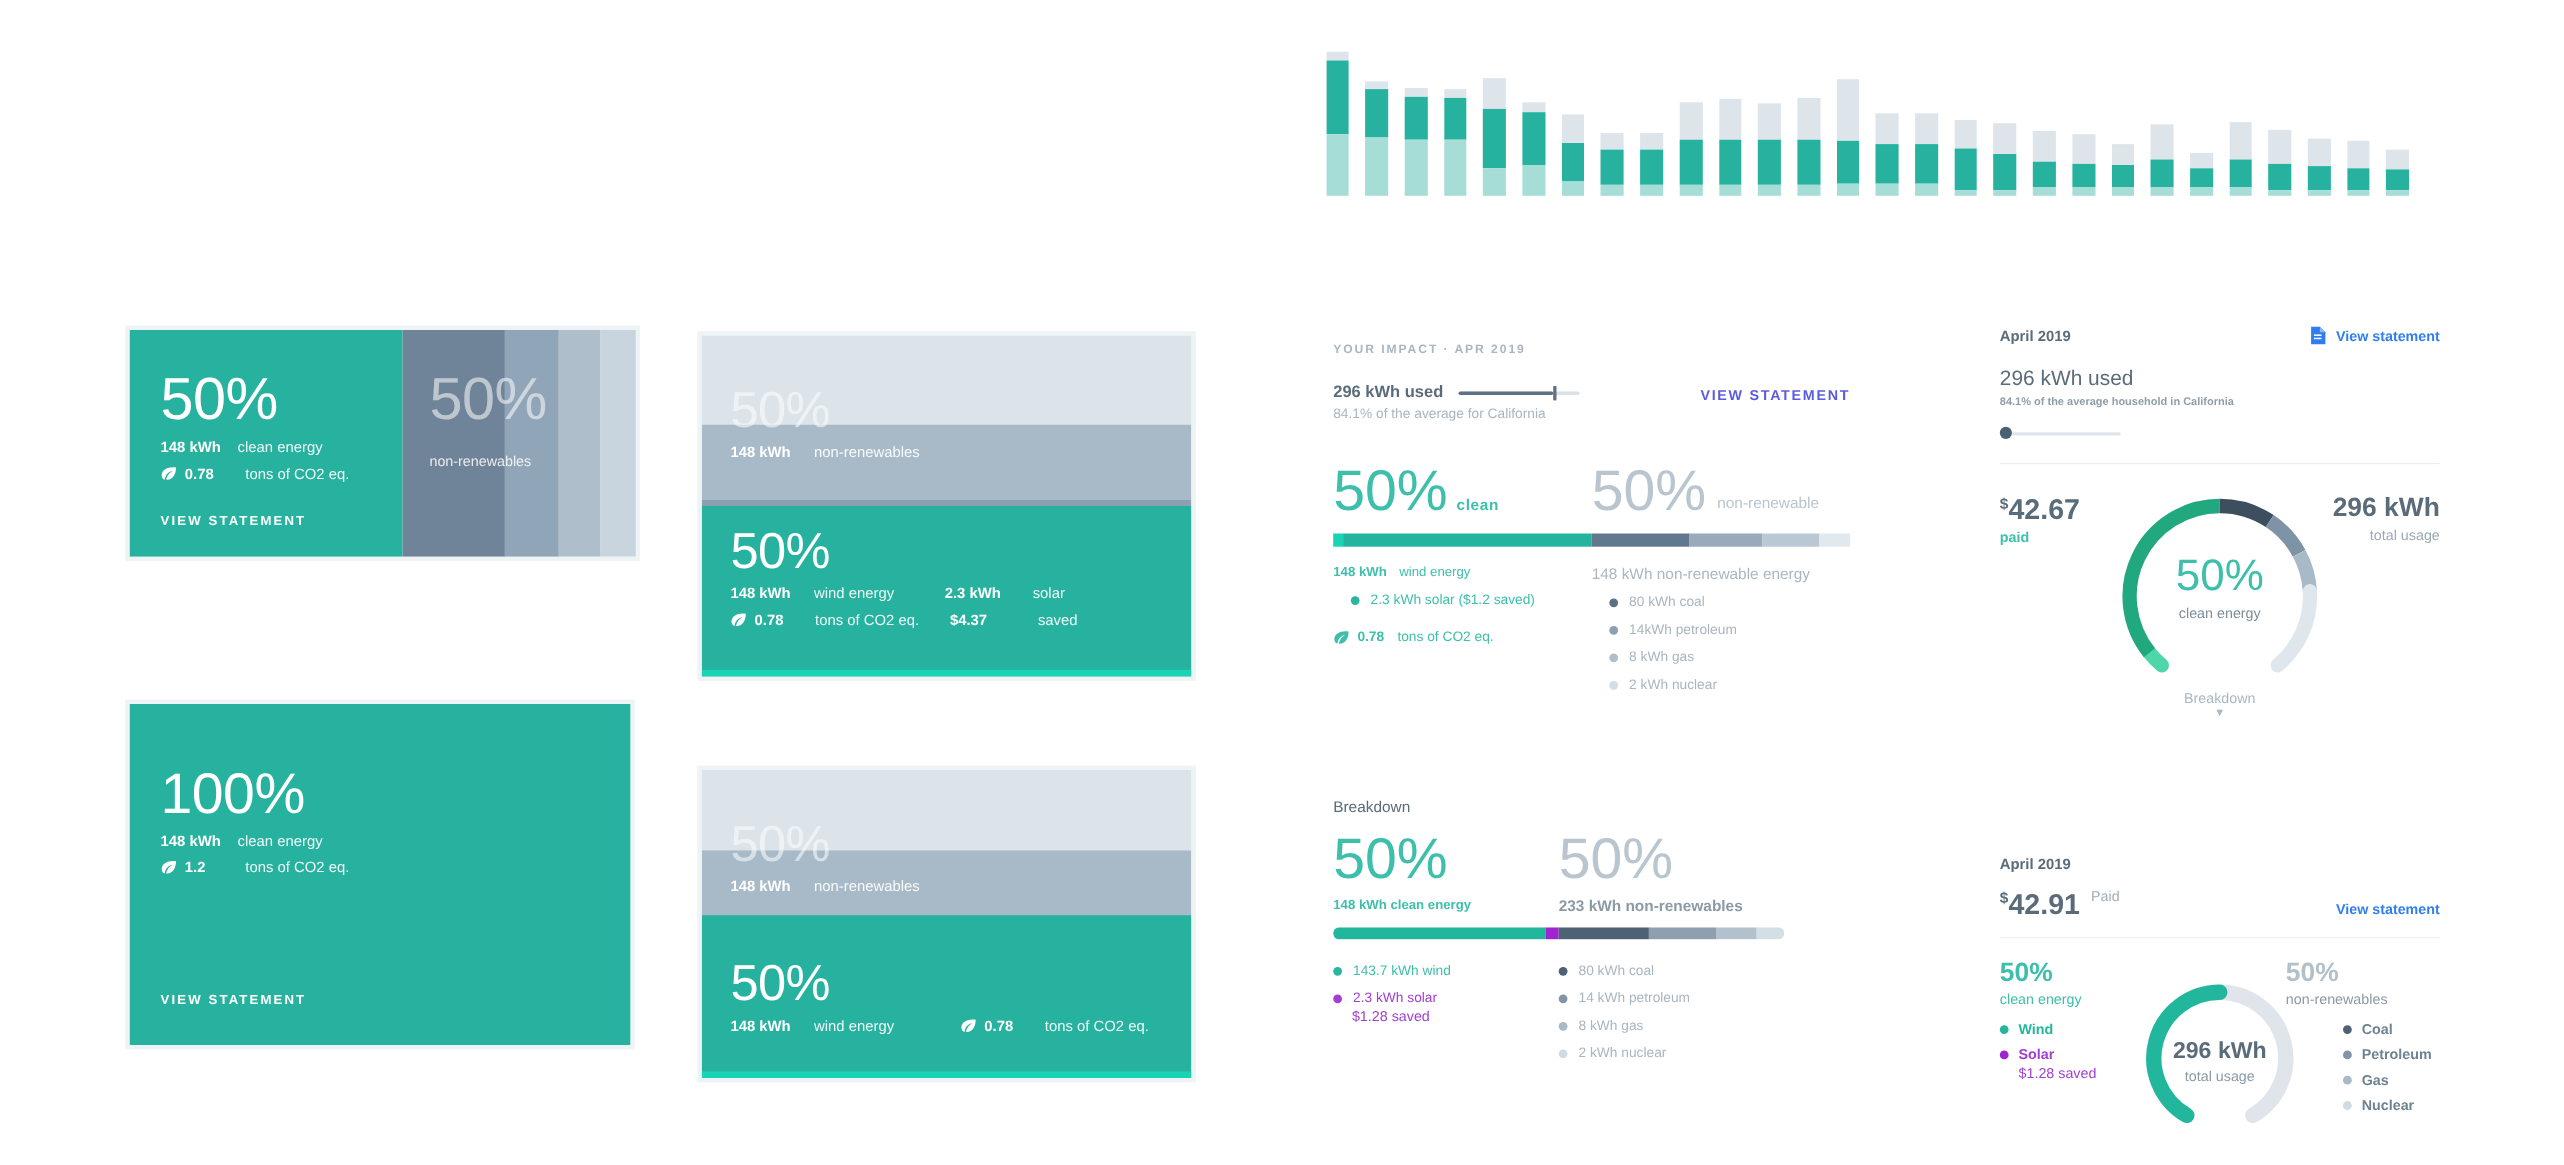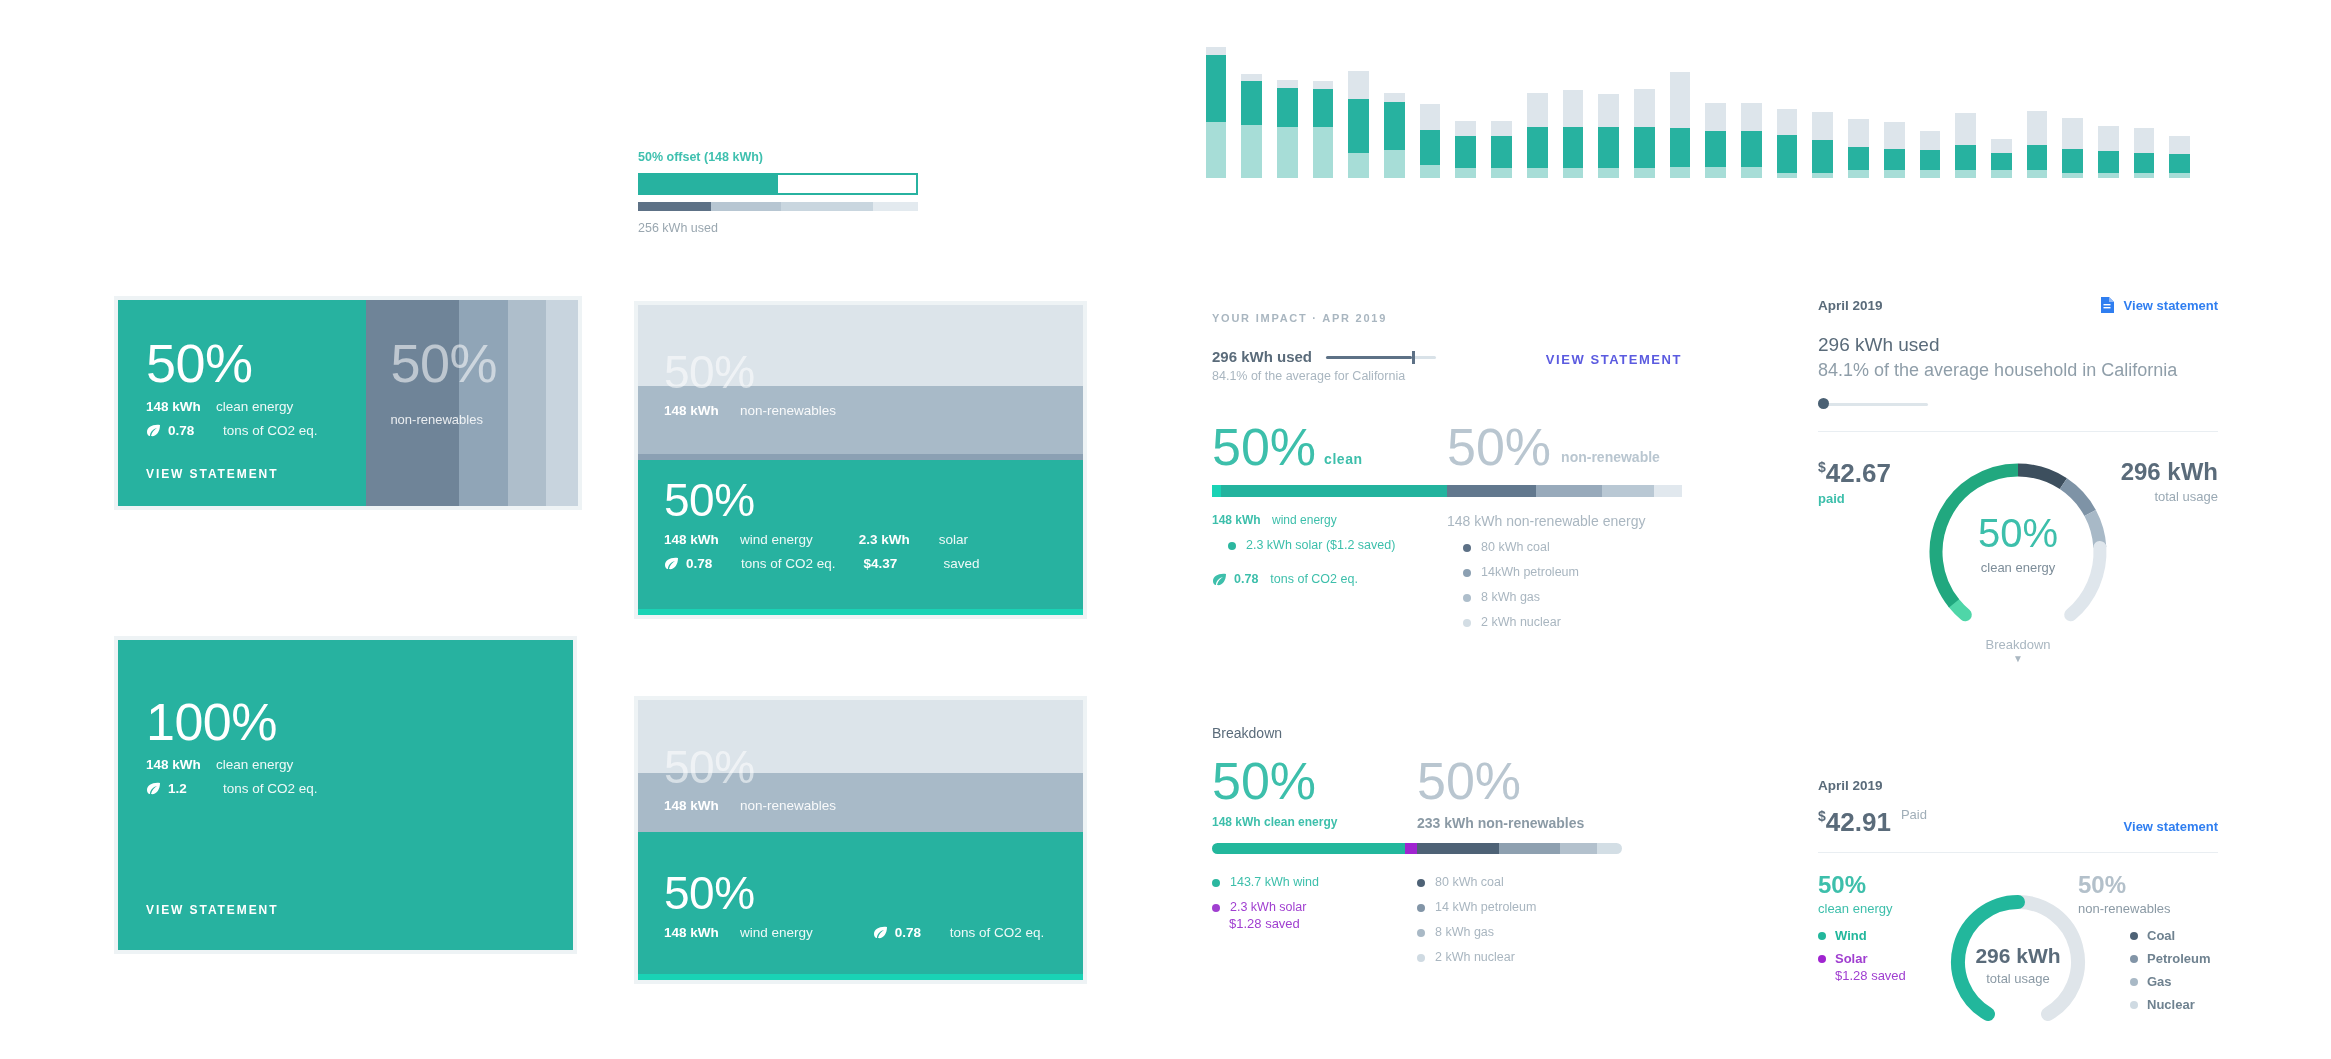--- a/index.html
+++ b/index.html
@@ -60,21 +60,21 @@
   .mini-slider{position:relative;width:110px;height:14px;margin-left:14px;}
   .mini-track{position:absolute;left:0;right:0;top:6px;height:3px;background:#d9e2e8;border-radius:2px;}
   .mini-done{position:absolute;left:0;top:6px;height:3px;background:#5d7186;border-radius:2px;}
   .mini-knob{position:absolute;top:1px;width:3px;height:13px;background:#5d7186;}
   .avg-line{font-size:12.5px;color:#a9b6c0;margin-top:4px;}
   .vstate-blue{font-size:13px;font-weight:700;color:#5b5be0;letter-spacing:.12em;}
 
   .pct-big-teal{font-size:52px;font-weight:300;color:#3dbfab;line-height:1;}
   .pct-big-grey{font-size:52px;font-weight:300;color:#b9c6d0;line-height:1;}
   .pct-suffix{font-size:14px;font-weight:700;color:#3dbfab;margin-left:8px;letter-spacing:.04em;}
-  .pct-suffix-grey{font-size:14px;font-weight:700;color:#b9c6d0;margin-left:10px;}
+  .pct-suffix-grey{font-size:14px;font-weight:400;color:#b9c6d0;margin-left:10px;}
 
   .mixbar{display:flex;height:12px;width:100%;}
   .mixbar.rounded{border-radius:6px;overflow:hidden;}
   .mixbar i{display:block;height:100%;}
 
   .legend-title-teal{font-size:12px;color:#3dbfab;}
   .legend-title-teal b{font-weight:700;}
   .legend-title-grey{font-size:14px;color:#aab7c1;}
 
   .li{display:flex;align-items:flex-start;font-size:12.5px;margin-top:11px;}
@@ -85,21 +85,21 @@
 
   .sect-title{font-size:14px;color:#5a6b7a;font-weight:400;}
 
   
   .wcard{position:absolute;background:#fff;}
   .hr{height:1px;background:#e9eef2;}
   .doc-ico{width:15px;height:18px;margin-right:9px;}
   .vs-blue{font-size:13px;font-weight:700;color:#2f7ef0;}
   .month{font-size:13.5px;font-weight:700;color:#5a6b7a;}
   .used-big{font-size:19px;color:#5a6b7a;font-weight:400;}
-  .used-sub{font-size:18px;color:#8f9ea9;margin-top:4px;}
+  .used-sub{font-size:10px;color:#8f9ea9;margin-top:4px;font-weight:bold;}
 
   .sl2{position:relative;width:110px;height:14px;}
   .sl2 .t{position:absolute;left:0;right:0;top:6px;height:3px;background:#dde5ea;border-radius:2px;}
   .sl2 .d{position:absolute;left:0;top:6px;height:3px;background:#5d7186;border-radius:2px;}
   .sl2 .k{position:absolute;top:1px;width:11px;height:11px;border-radius:50%;background:#4a6073;}
 
   .money{font-size:26px;font-weight:700;color:#5a6b7a;}
   .money .cur{font-size:14px;vertical-align:super;font-weight:700;}
   .money-paid{font-size:13px;color:#3dbfab;font-weight:700;margin-top:2px;}
   .kwh-big{font-size:24px;font-weight:700;color:#5a6b7a;text-align:right;}
@@ -387,33 +387,20 @@
         </span>
         <span class="k" style="min-width:55px;">1.2</span>
         <span class="v">tons of CO2 eq.</span>
       </div>
     </div>
     <div class="card-pad" style="bottom:32px;">
       <span class="vs-link">VIEW STATEMENT</span>
     </div>
   </div>
 
-  <div style="position:absolute;left:638px;top:150px;width:280px;">
-    <div class="prog-label">50% offset (148 kWh)</div>
-    <div class="prog-outline" style="margin-top:9px;">
-      <div class="prog-fill" id="offset-fill" style="width: 50%;"></div>
-    </div>
-    <div class="prog-seg-bar" id="offset-segs">
-        <i style="display: block; height: 100%; width: 26%; background: rgb(93, 113, 134);"></i>
-        <i style="display: block; height: 100%; width: 25%; background: rgb(183, 198, 210);"></i>
-        <i style="display: block; height: 100%; width: 33%; background: rgb(201, 214, 223);"></i>
-        <i style="display: block; height: 100%; width: 16%; background: rgb(227, 234, 239);"></i>
-      </div>
-    <div class="prog-used">256 kWh used</div>
-  </div>
 
   <div class="stacked" style="left:638px;top:305px;width:445px;height:310px;">
     <div id="bands-a">
         <div class="band" style="top: 0%; height: 26%; background: rgb(220, 228, 234);"></div>
         <div class="band" style="top: 26%; height: 22%; background: rgb(168, 186, 200);"></div>
         <div class="band" style="top: 48%; height: 20%; background: rgb(139, 160, 179);"></div>
         <div class="band" style="top: 68%; height: 32%; background: rgb(108, 130, 151);"></div>
       </div>
     <div style="position:absolute;left:0;right:0;bottom:0;height:50%;background:#27b2a0;"></div>
     <div style="position:absolute;left:0;right:0;bottom:0;height:6px;background:#19d3b5;"></div>

